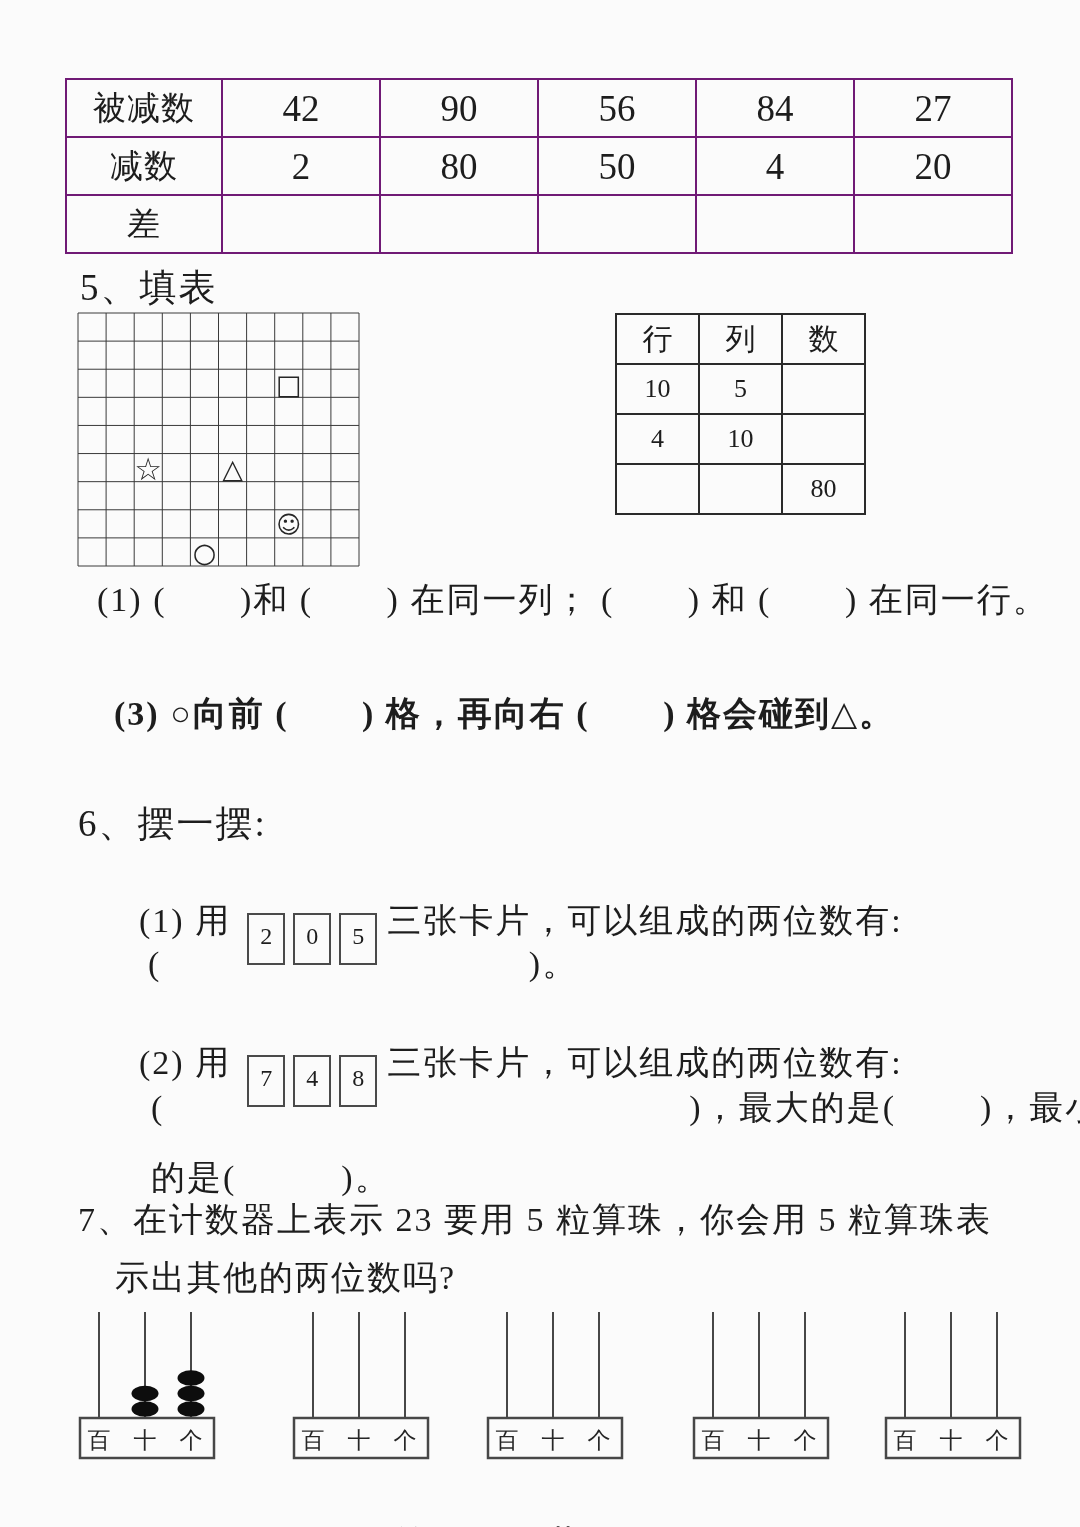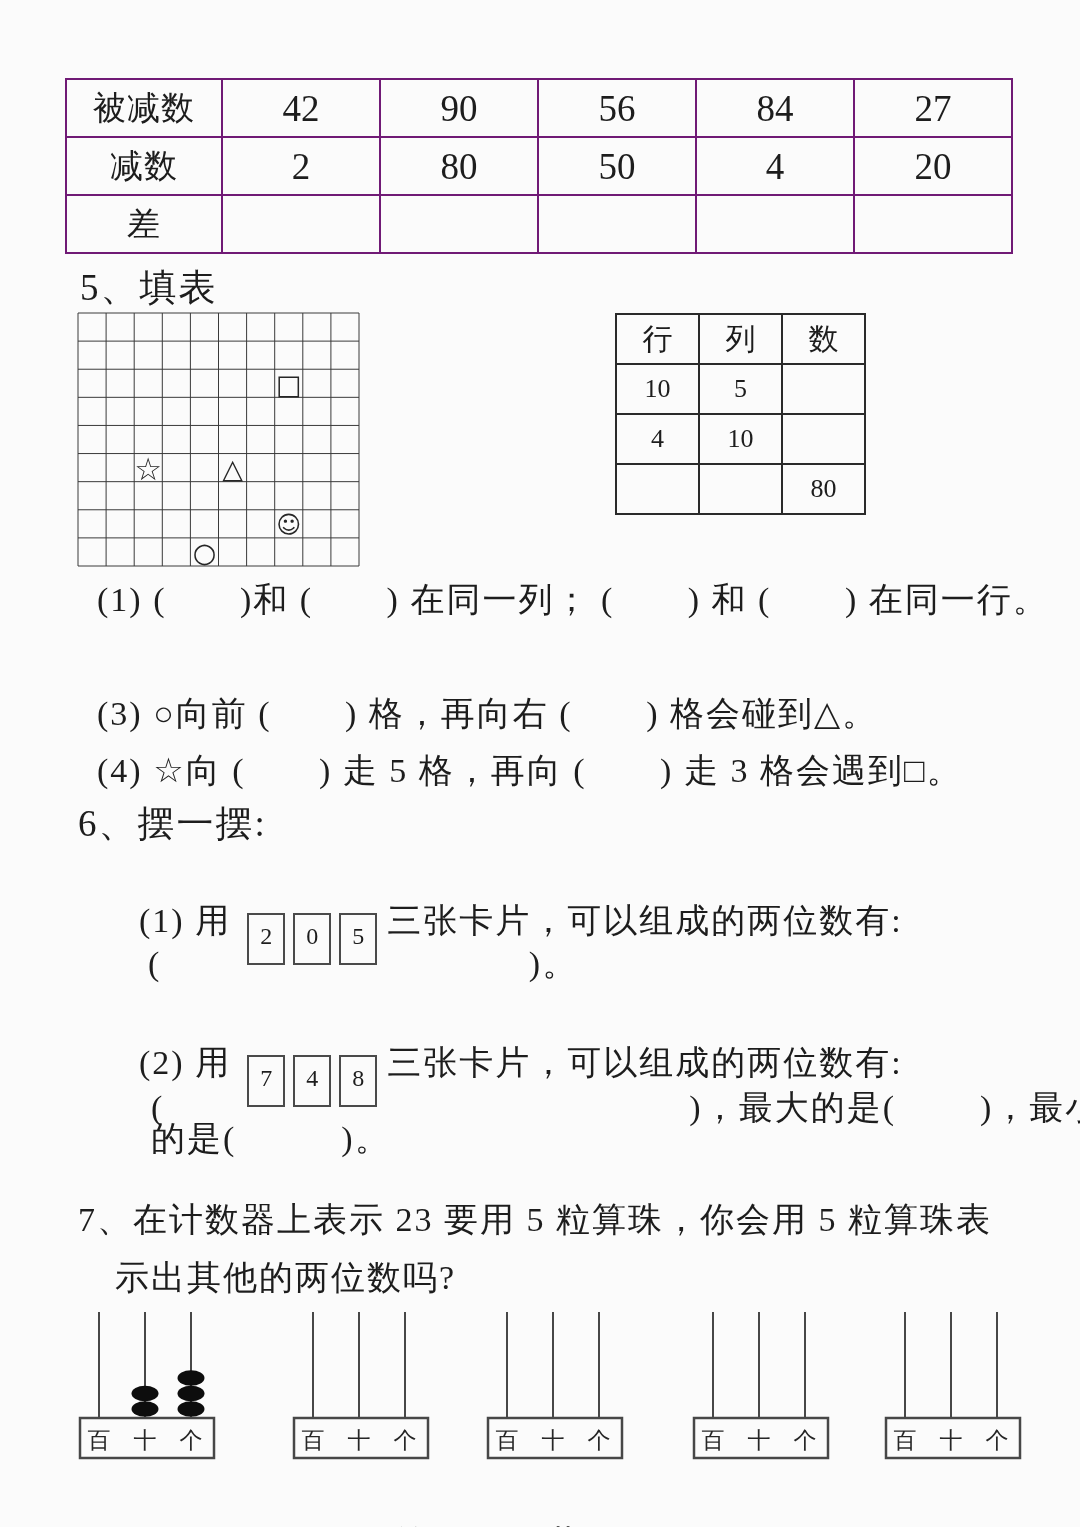--- a/index.html
+++ b/index.html
@@ -120,35 +120,34 @@
     </tr>
     <tr>
       <td></td>
       <td></td>
       <td>80</td>
     </tr>
   </tbody>
     </table>
 
   <div class="line abs" style="left:97px;top:577px;">(1) (       )和 (       ) 在同一列； (       ) 和 (       ) 在同一行。</div>
-  <div class="line abs" style="left:97px;top:691px;">(3) ○向前 (       ) 格，再向右 (       ) 格会碰到△。</div>
-  <div class="line abs" style="left:97px;top:748px;">(4) ☆向 (       ) 走 5 格，再向 (       ) 走 3 格会遇到□。</div>
+  <div class="line abs" style="left:114px;top:691px;font-weight:bold;">(3) ○向前 (       ) 格，再向右 (       ) 格会碰到△。</div>
 
   <div class="sec-title abs" style="left:78px;top:799px;text-align:right;">6、摆一摆:</div>
 
   <div class="line abs" style="left:97px;top:860px;">
     <span>(1) 用</span><span style="display:inline-block;width:12px;"></span><span class="card">2</span><span class="card">0</span><span class="card">5</span><span style="display:inline-block;width:6px;"></span><span>三张卡片，可以组成的两位数有:</span>
   </div>
   <div class="line abs" style="left:148px;top:941px;">(                                   )。</div>
 
   <div class="line abs" style="left:97px;top:1002px;">
     <span>(2) 用</span><span style="display:inline-block;width:12px;"></span><span class="card">7</span><span class="card">4</span><span class="card">8</span><span style="display:inline-block;width:6px;"></span><span>三张卡片，可以组成的两位数有:</span>
   </div>
   <div class="line abs" style="left:151px;top:1085px;">(                                                  )，最大的是(        )，最小</div>
-  <div class="line abs" style="left:151px;top:1116px;">的是(          )。</div>
+  <div class="line abs" style="left:151px;top:1155px;">的是(          )。</div>
 
   <div class="line abs" style="left:78px;top:1197px;">7、在计数器上表示 23 要用 5 粒算珠，你会用 5 粒算珠表</div>
   <div class="line abs" style="left:115px;top:1255px;">示出其他的两位数吗?</div>
 
   <div id="abacus-row" class="abs" style="left:0;top:1306px;width:1080px;height:160px;">
       <svg width="138" height="156" style="position: absolute; left: 78px; top: 0px;">
         <line x1="21" y1="6" x2="21" y2="112" stroke="#474747" stroke-width="2"></line>
         <line x1="67" y1="6" x2="67" y2="112" stroke="#474747" stroke-width="2"></line>
         <ellipse cx="67" cy="103" rx="13.5" ry="7.8" fill="#0d0d0d"></ellipse>
         <ellipse cx="67" cy="87.5" rx="13.5" ry="7.8" fill="#0d0d0d"></ellipse>

